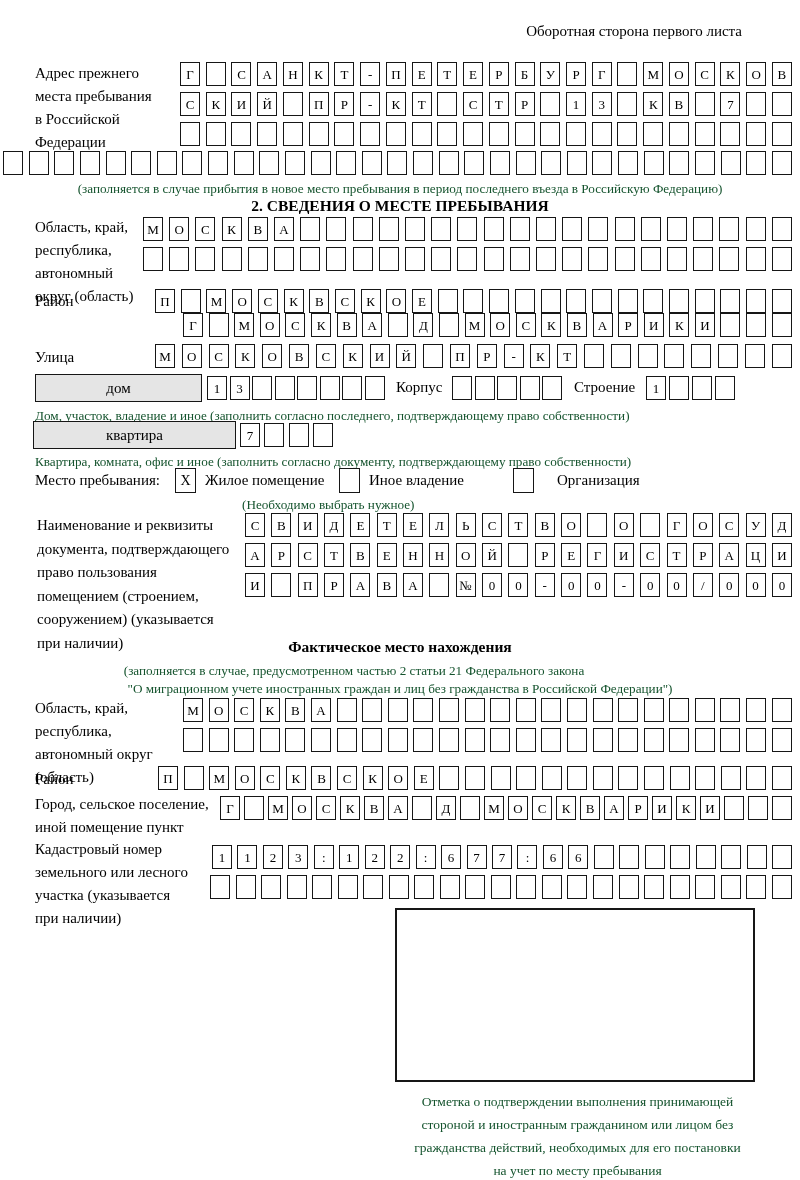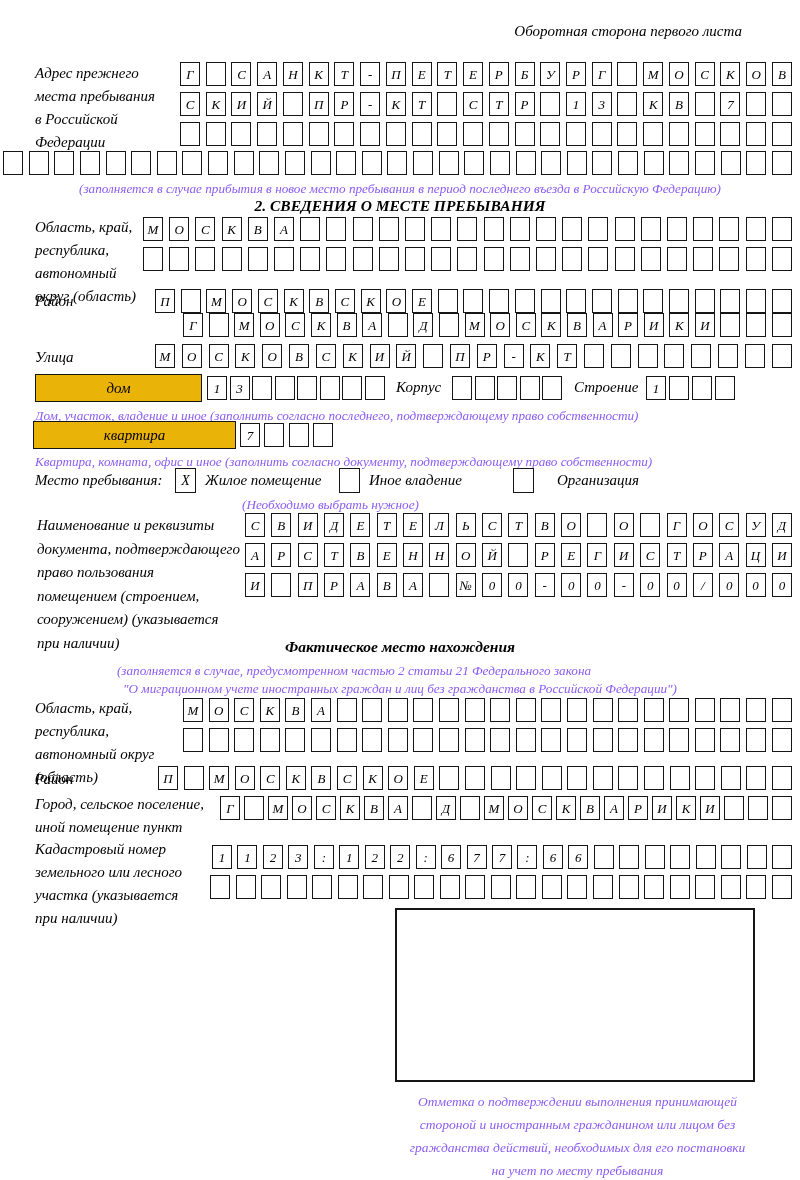--- a/index.html
+++ b/index.html
@@ -1,27 +1,27 @@
 <!DOCTYPE html>
 <html><head>
 <meta charset="utf-8">
 <style>
   html,body{margin:0;padding:0;background:#fff;}
   .page{position:relative;width:800px;height:1180px;background:#fff;color:#000;
-        font-family:"Liberation Serif","DejaVu Serif",serif;overflow:hidden;font-style:italic;}
+        font-family:"Liberation Serif","DejaVu Serif",serif;overflow:hidden;}
   .abs{position:absolute;}
   .cellrow{position:absolute;display:flex;justify-content:space-between;height:24px;}
   .cell{box-sizing:border-box;width:20px;height:24px;border:1.5px solid #161616;
         display:flex;align-items:center;justify-content:center;
         font-size:13px;line-height:1;background:#fff;}
   .lbl{font-size:15px;line-height:23px;color:#000;}
-  .note{font-size:13.2px;line-height:17px;color:#8b5cf6;}
+  .note{font-size:13.2px;line-height:17px;color:#14532d;}
   .title{font-size:15.5px;font-weight:bold;}
   .widebox{box-sizing:border-box;border:1.5px solid #161616;display:flex;
-           align-items:center;justify-content:center;font-size:15px;background:#eab308;}
+           align-items:center;justify-content:center;font-size:15px;background:#e5e5e5;}
   .chk{box-sizing:border-box;width:21px;height:25px;border:1.5px solid #161616;
        display:flex;align-items:center;justify-content:center;font-size:14px;background:#fff;}
   .center{text-align:center;}
   .stampbox{box-sizing:border-box;border:2px solid #161616;background:#fff;}
 </style>
 </head>
 <body>
 
 <div class="page">
 

